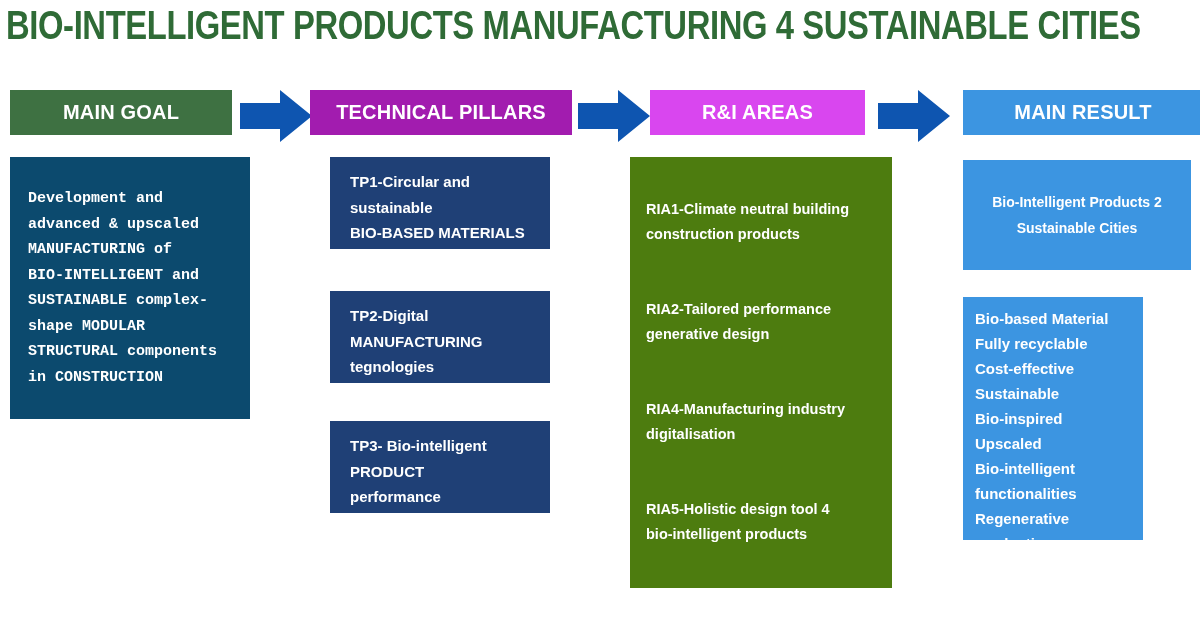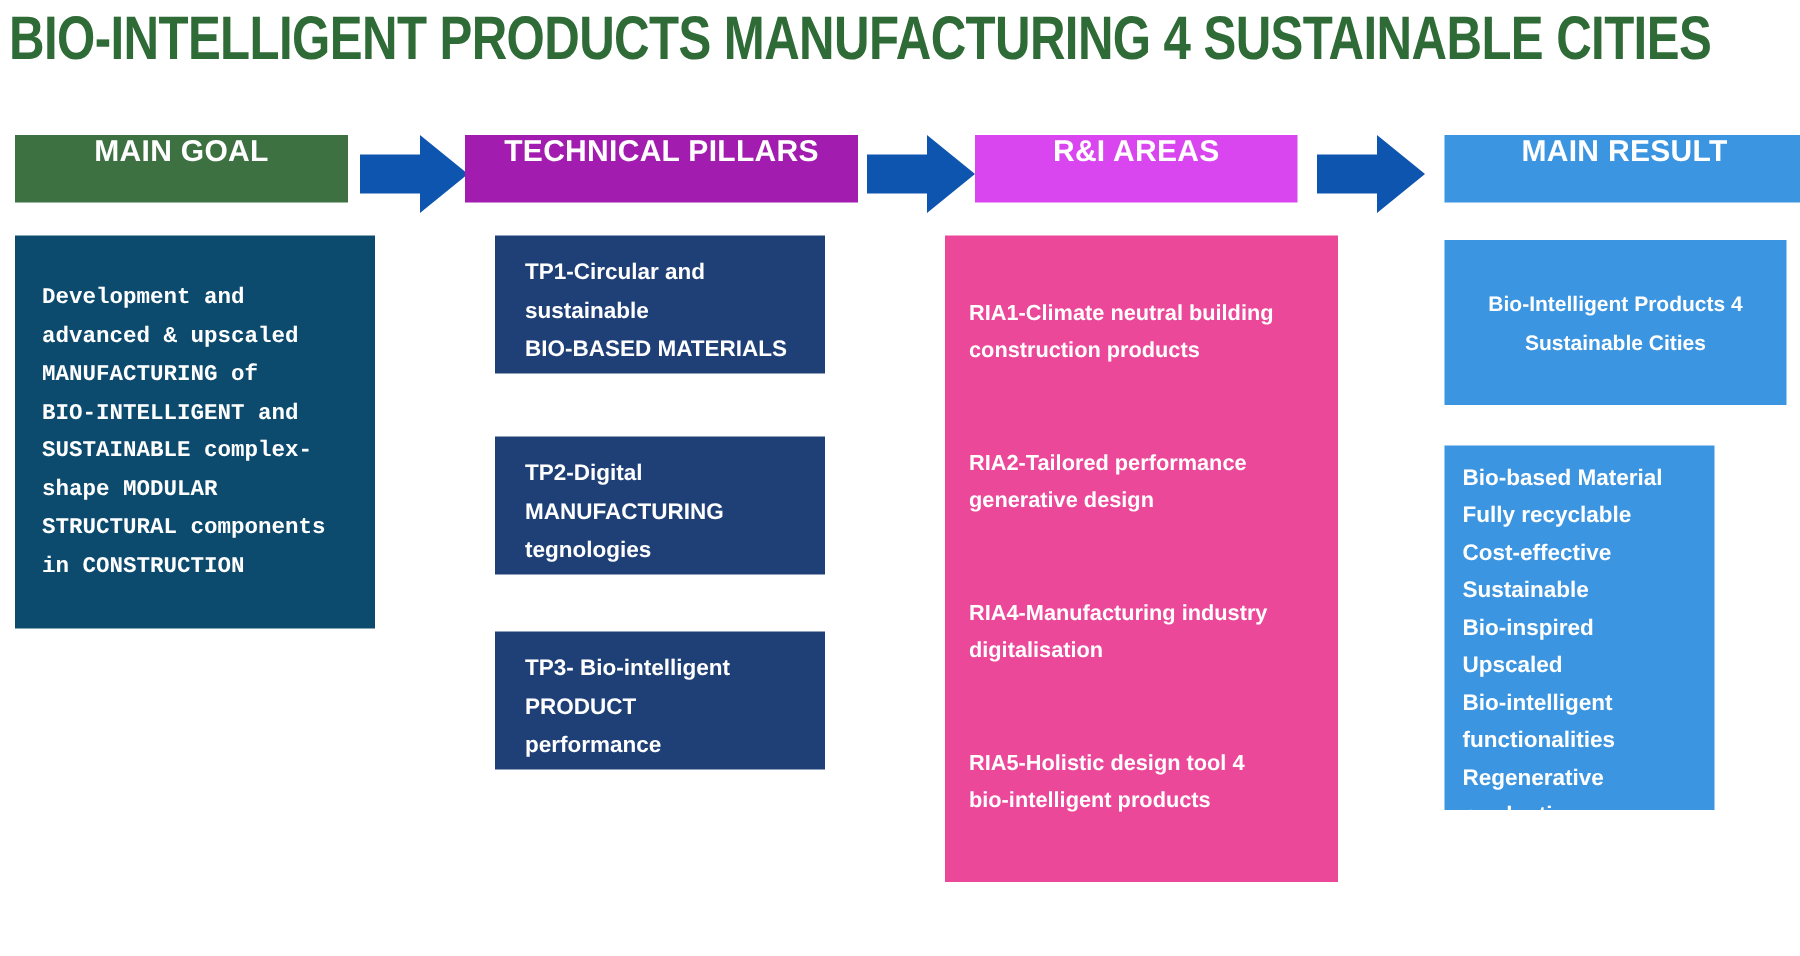--- a/index.html
+++ b/index.html
@@ -7,21 +7,21 @@
     position:relative;width:1200px;height:637px;background:#ffffff;overflow:hidden;
     font-family:"Liberation Sans",sans-serif;
   }
   .page-title{
     position:absolute;left:6px;top:2px;
     font-size:41px;font-weight:800;color:#2f6b36;
     letter-spacing:-0.5px;white-space:nowrap;
     transform:scaleX(0.80);transform-origin:left top;
   }
   .hdr{
-    position:absolute;height:45px;display:flex;align-items:flex-start;justify-content:center;
+    position:absolute;height:45px;display:flex;align-items:center;justify-content:center;
     color:#ffffff;font-weight:700;font-size:20px;letter-spacing:0.2px;
   }
   .hdr-main-goal{left:10px;top:90px;width:222px;background:#3e7142;}
   .hdr-tech{left:310px;top:90px;width:262px;background:#a21caf;}
   .hdr-ri{left:650px;top:90px;width:215px;background:#d946ef;}
   .hdr-result{left:963px;top:90px;width:240px;background:#3c95e1;}
   .arrow{position:absolute;top:88px;width:74px;height:56px;}
   .arrow-1{left:240px;}
   .arrow-2{left:578px;}
   .arrow-3{left:878px;}
@@ -34,21 +34,21 @@
     padding:29px 18px;font-size:15px;line-height:25.5px;font-family:Liberation Mono, monospace;
   }
   .tp{
     left:330px;width:220px;height:92px;background:#1f4076;
     padding:12px 20px;font-size:15px;line-height:25.5px;
   }
   .tp1{top:157px;}
   .tp2{top:291px;}
   .tp3{top:421px;}
   .ri-body{
-    left:630px;top:157px;width:262px;height:431px;background:#ec4899;
+    left:630px;top:157px;width:262px;height:431px;background:#4d7c0f;
     padding:15px 14px 10px 16px;font-size:14.5px;line-height:25px;
   }
   .ri-item{margin:0 0 25px 0;white-space:pre-line;}
   .ri-item:last-child{margin-bottom:0;}
   .result-headline{
     left:963px;top:160px;width:228px;height:110px;background:#3c95e1;
     display:flex;align-items:center;justify-content:center;text-align:center;
     padding:8px;font-size:14px;line-height:26px;
   }
   .result-features{
@@ -116,21 +116,21 @@
     <p class="ri-item">RIA2-Tailored performance
 generative design</p>
     <p class="ri-item">RIA4-Manufacturing industry
 digitalisation</p>
     <p class="ri-item">RIA5-Holistic design tool 4
 bio-intelligent products</p>
     
   </div>
 
   <div class="box result-headline">
-    <span style="white-space:pre-line;">Bio-Intelligent Products 4
+    <span style="white-space:pre-line;">Bio-Intelligent Products 2
 Sustainable Cities</span>
   </div>
 
   <div class="box result-features">Bio-based Material
 Fully recyclable
 Cost-effective
 Sustainable
 Bio-inspired
 Upscaled
 Bio-intelligent

